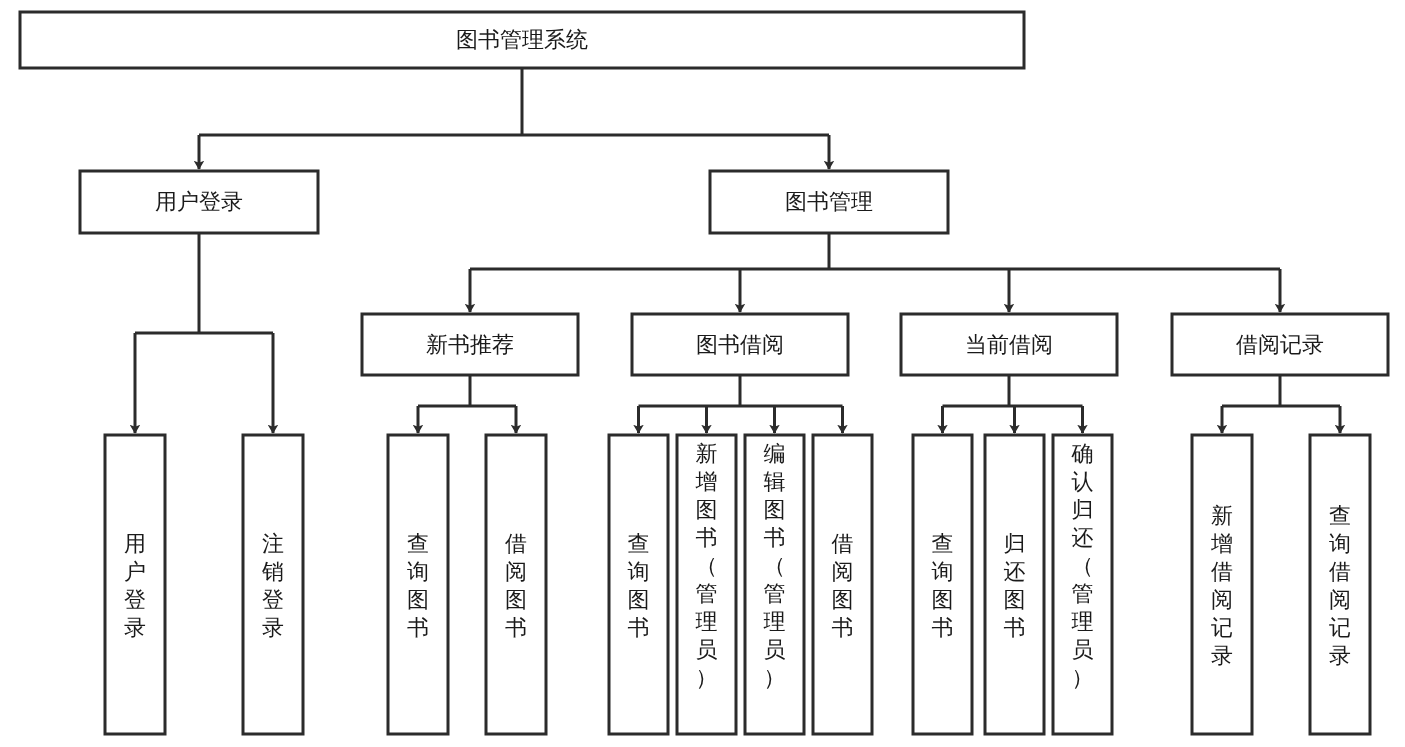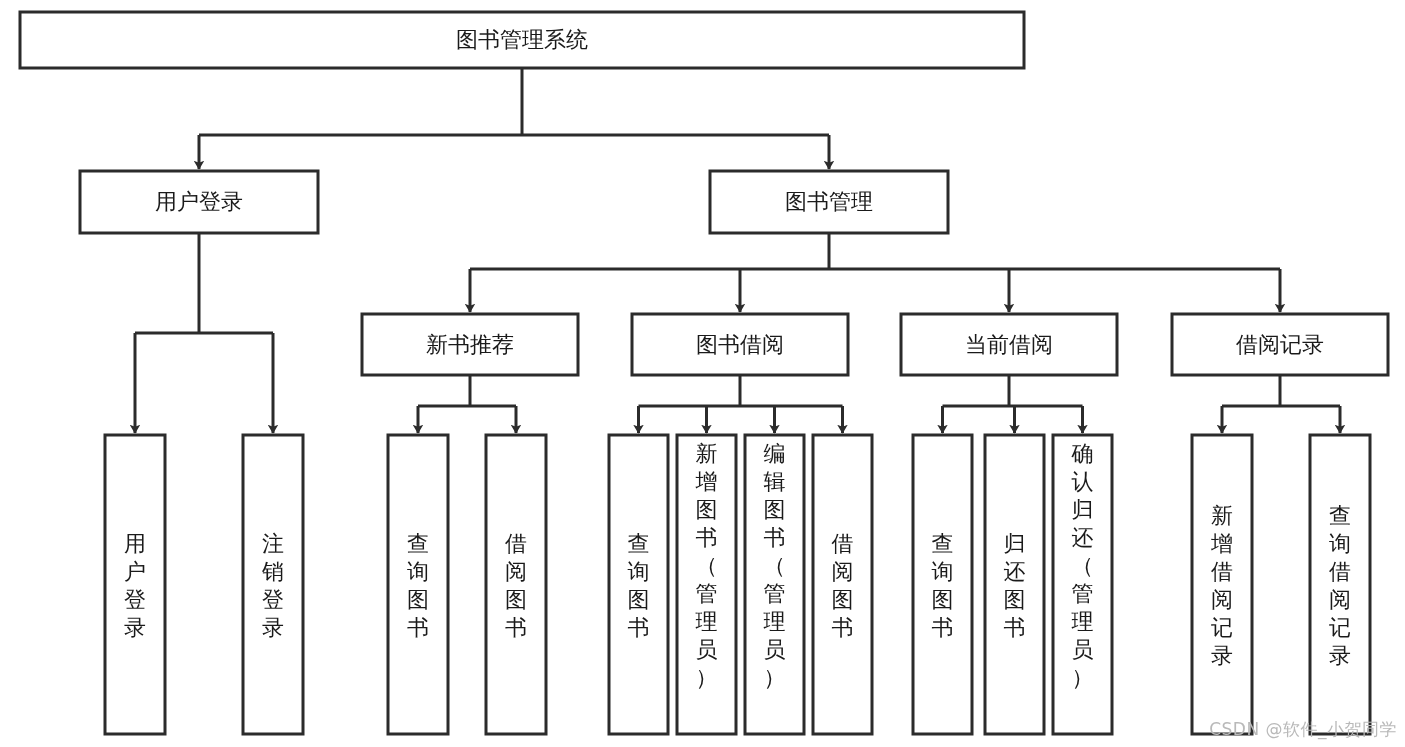--- a/index.html
+++ b/index.html
@@ -150,14 +150,13 @@
         <g>
           <rect x="1192" y="435" width="60" height="299" class="node-box"></rect>
           <text x="1222" y="522.5" class="leaf-label"><tspan x="1222" dy="0">新</tspan><tspan x="1222" dy="28">增</tspan><tspan x="1222" dy="28">借</tspan><tspan x="1222" dy="28">阅</tspan><tspan x="1222" dy="28">记</tspan><tspan x="1222" dy="28">录</tspan></text>
         </g>
         <g>
           <rect x="1310" y="435" width="60" height="299" class="node-box"></rect>
           <text x="1340" y="522.5" class="leaf-label"><tspan x="1340" dy="0">查</tspan><tspan x="1340" dy="28">询</tspan><tspan x="1340" dy="28">借</tspan><tspan x="1340" dy="28">阅</tspan><tspan x="1340" dy="28">记</tspan><tspan x="1340" dy="28">录</tspan></text>
         </g>
       </g>
   </svg>
-  <div class="watermark">CSDN @软件_小贺同学</div>
 </div>
 
 </body></html>

